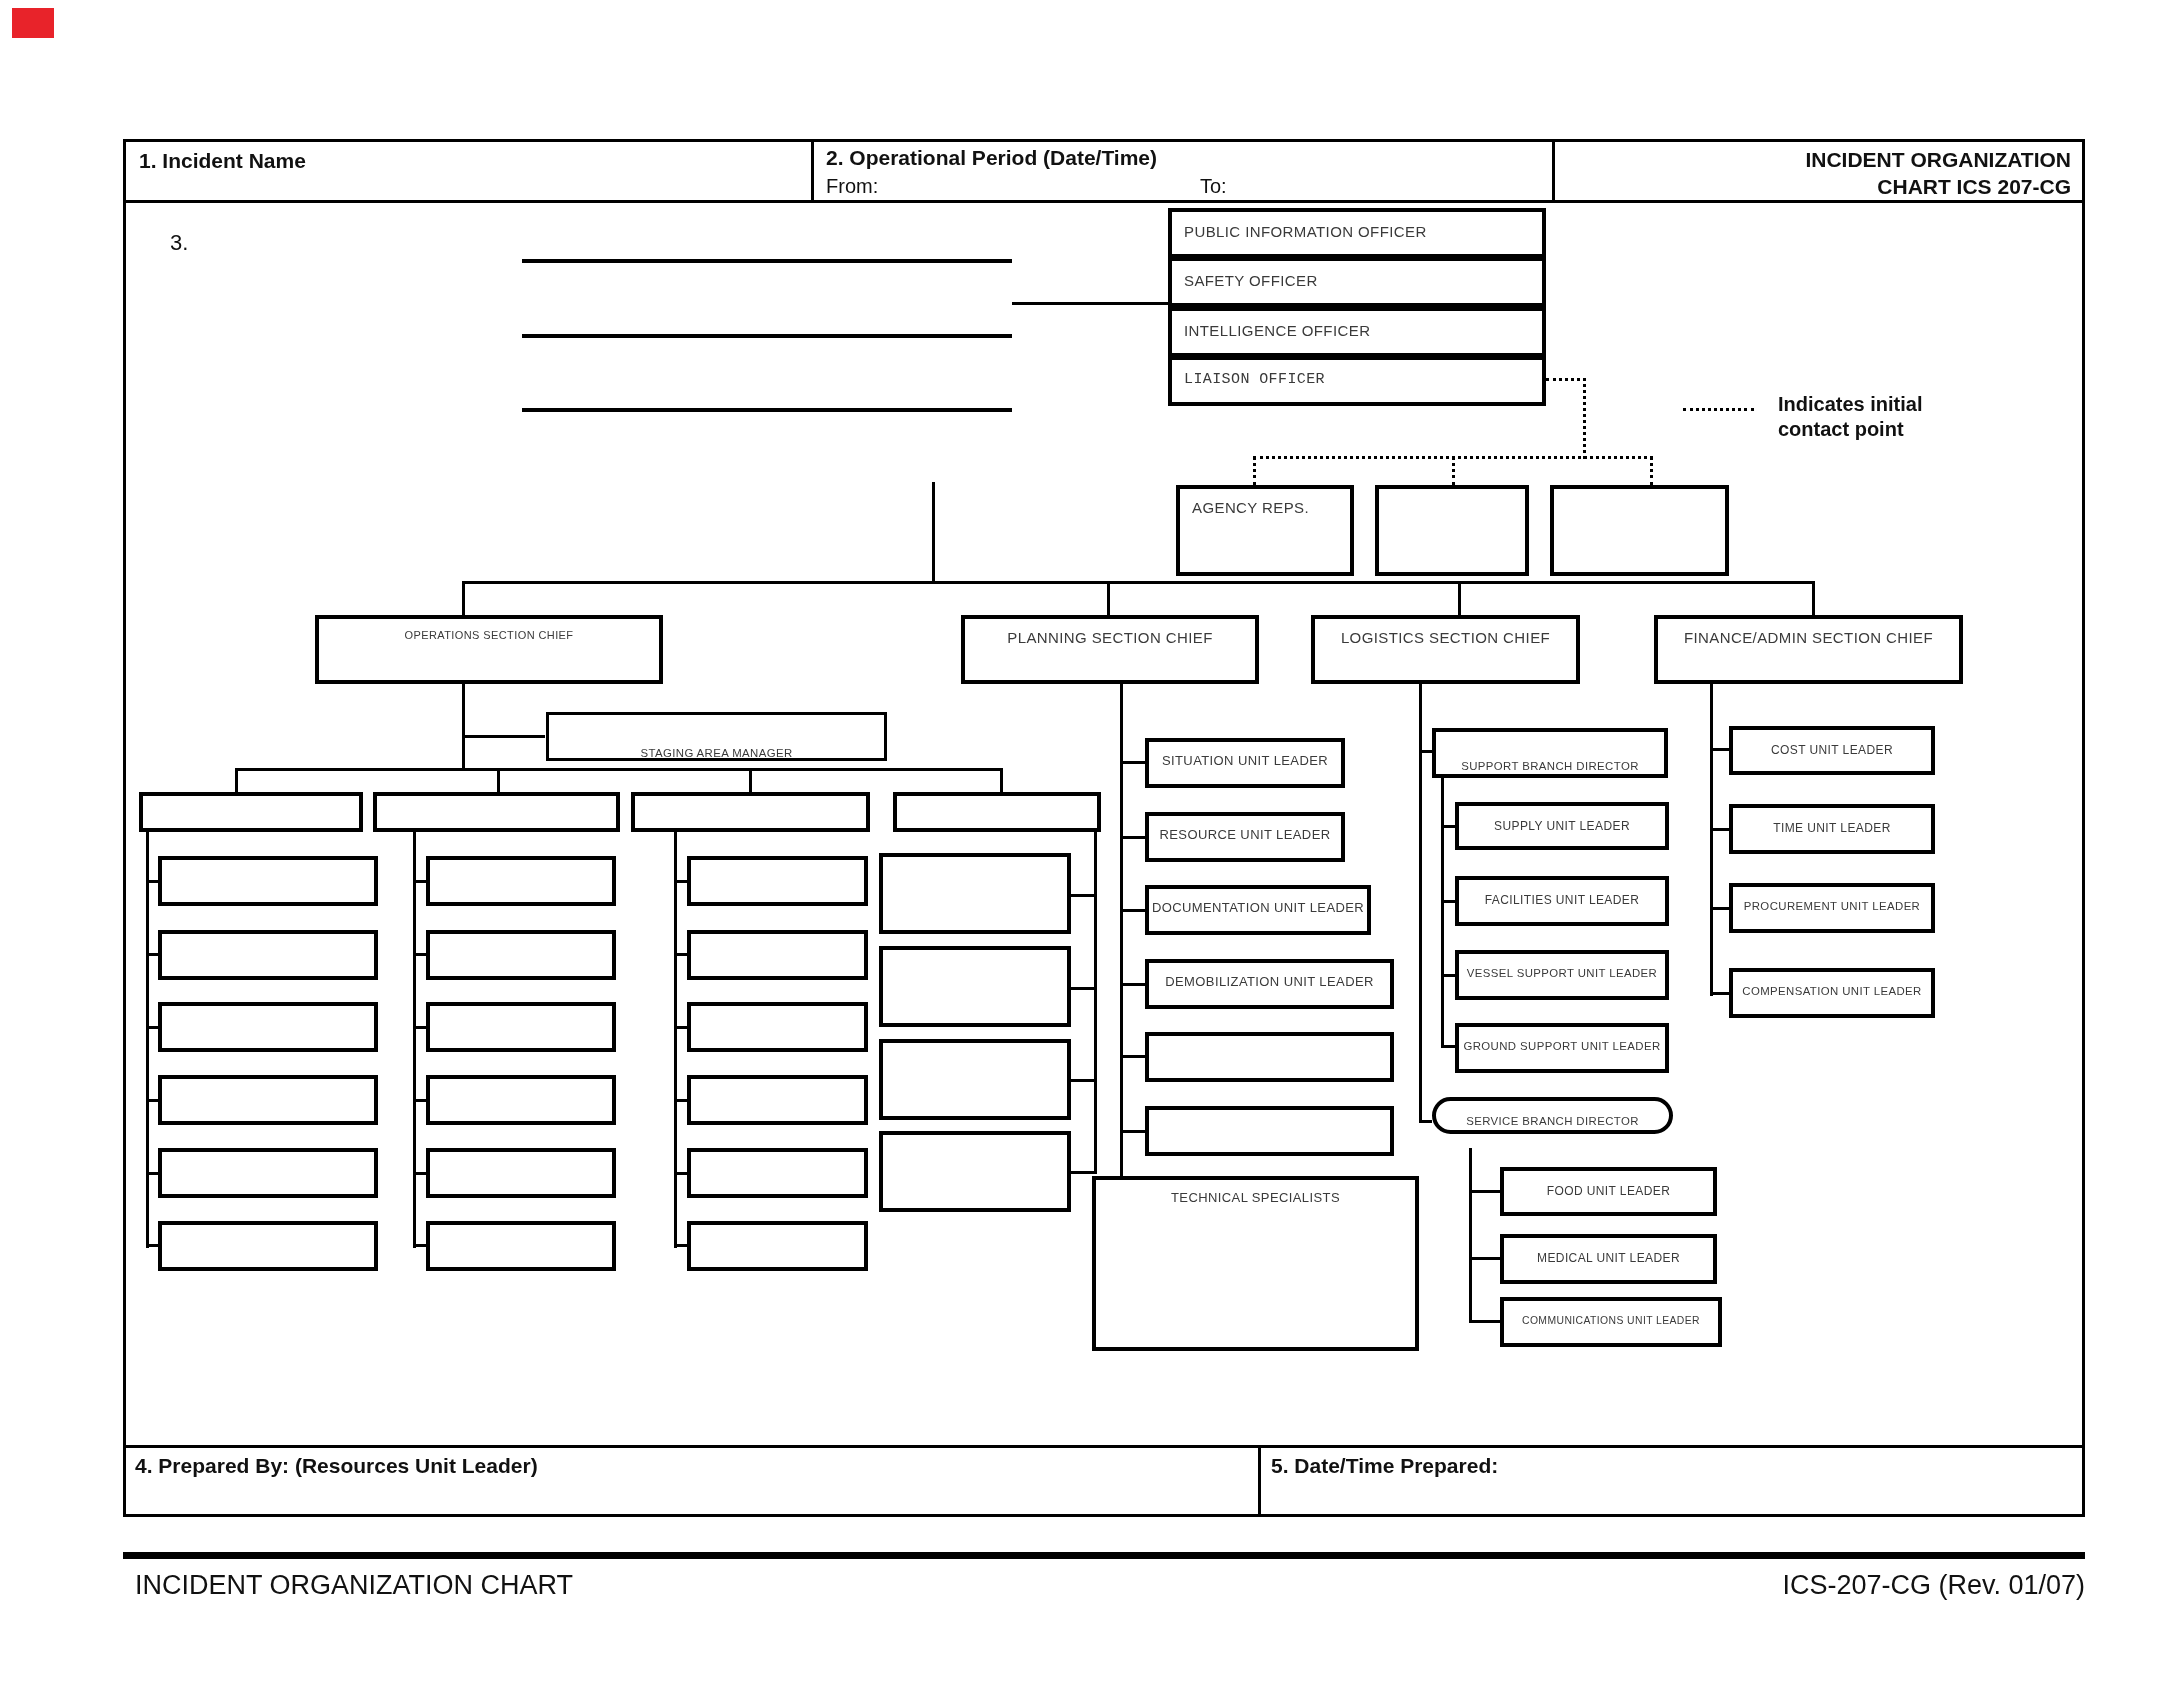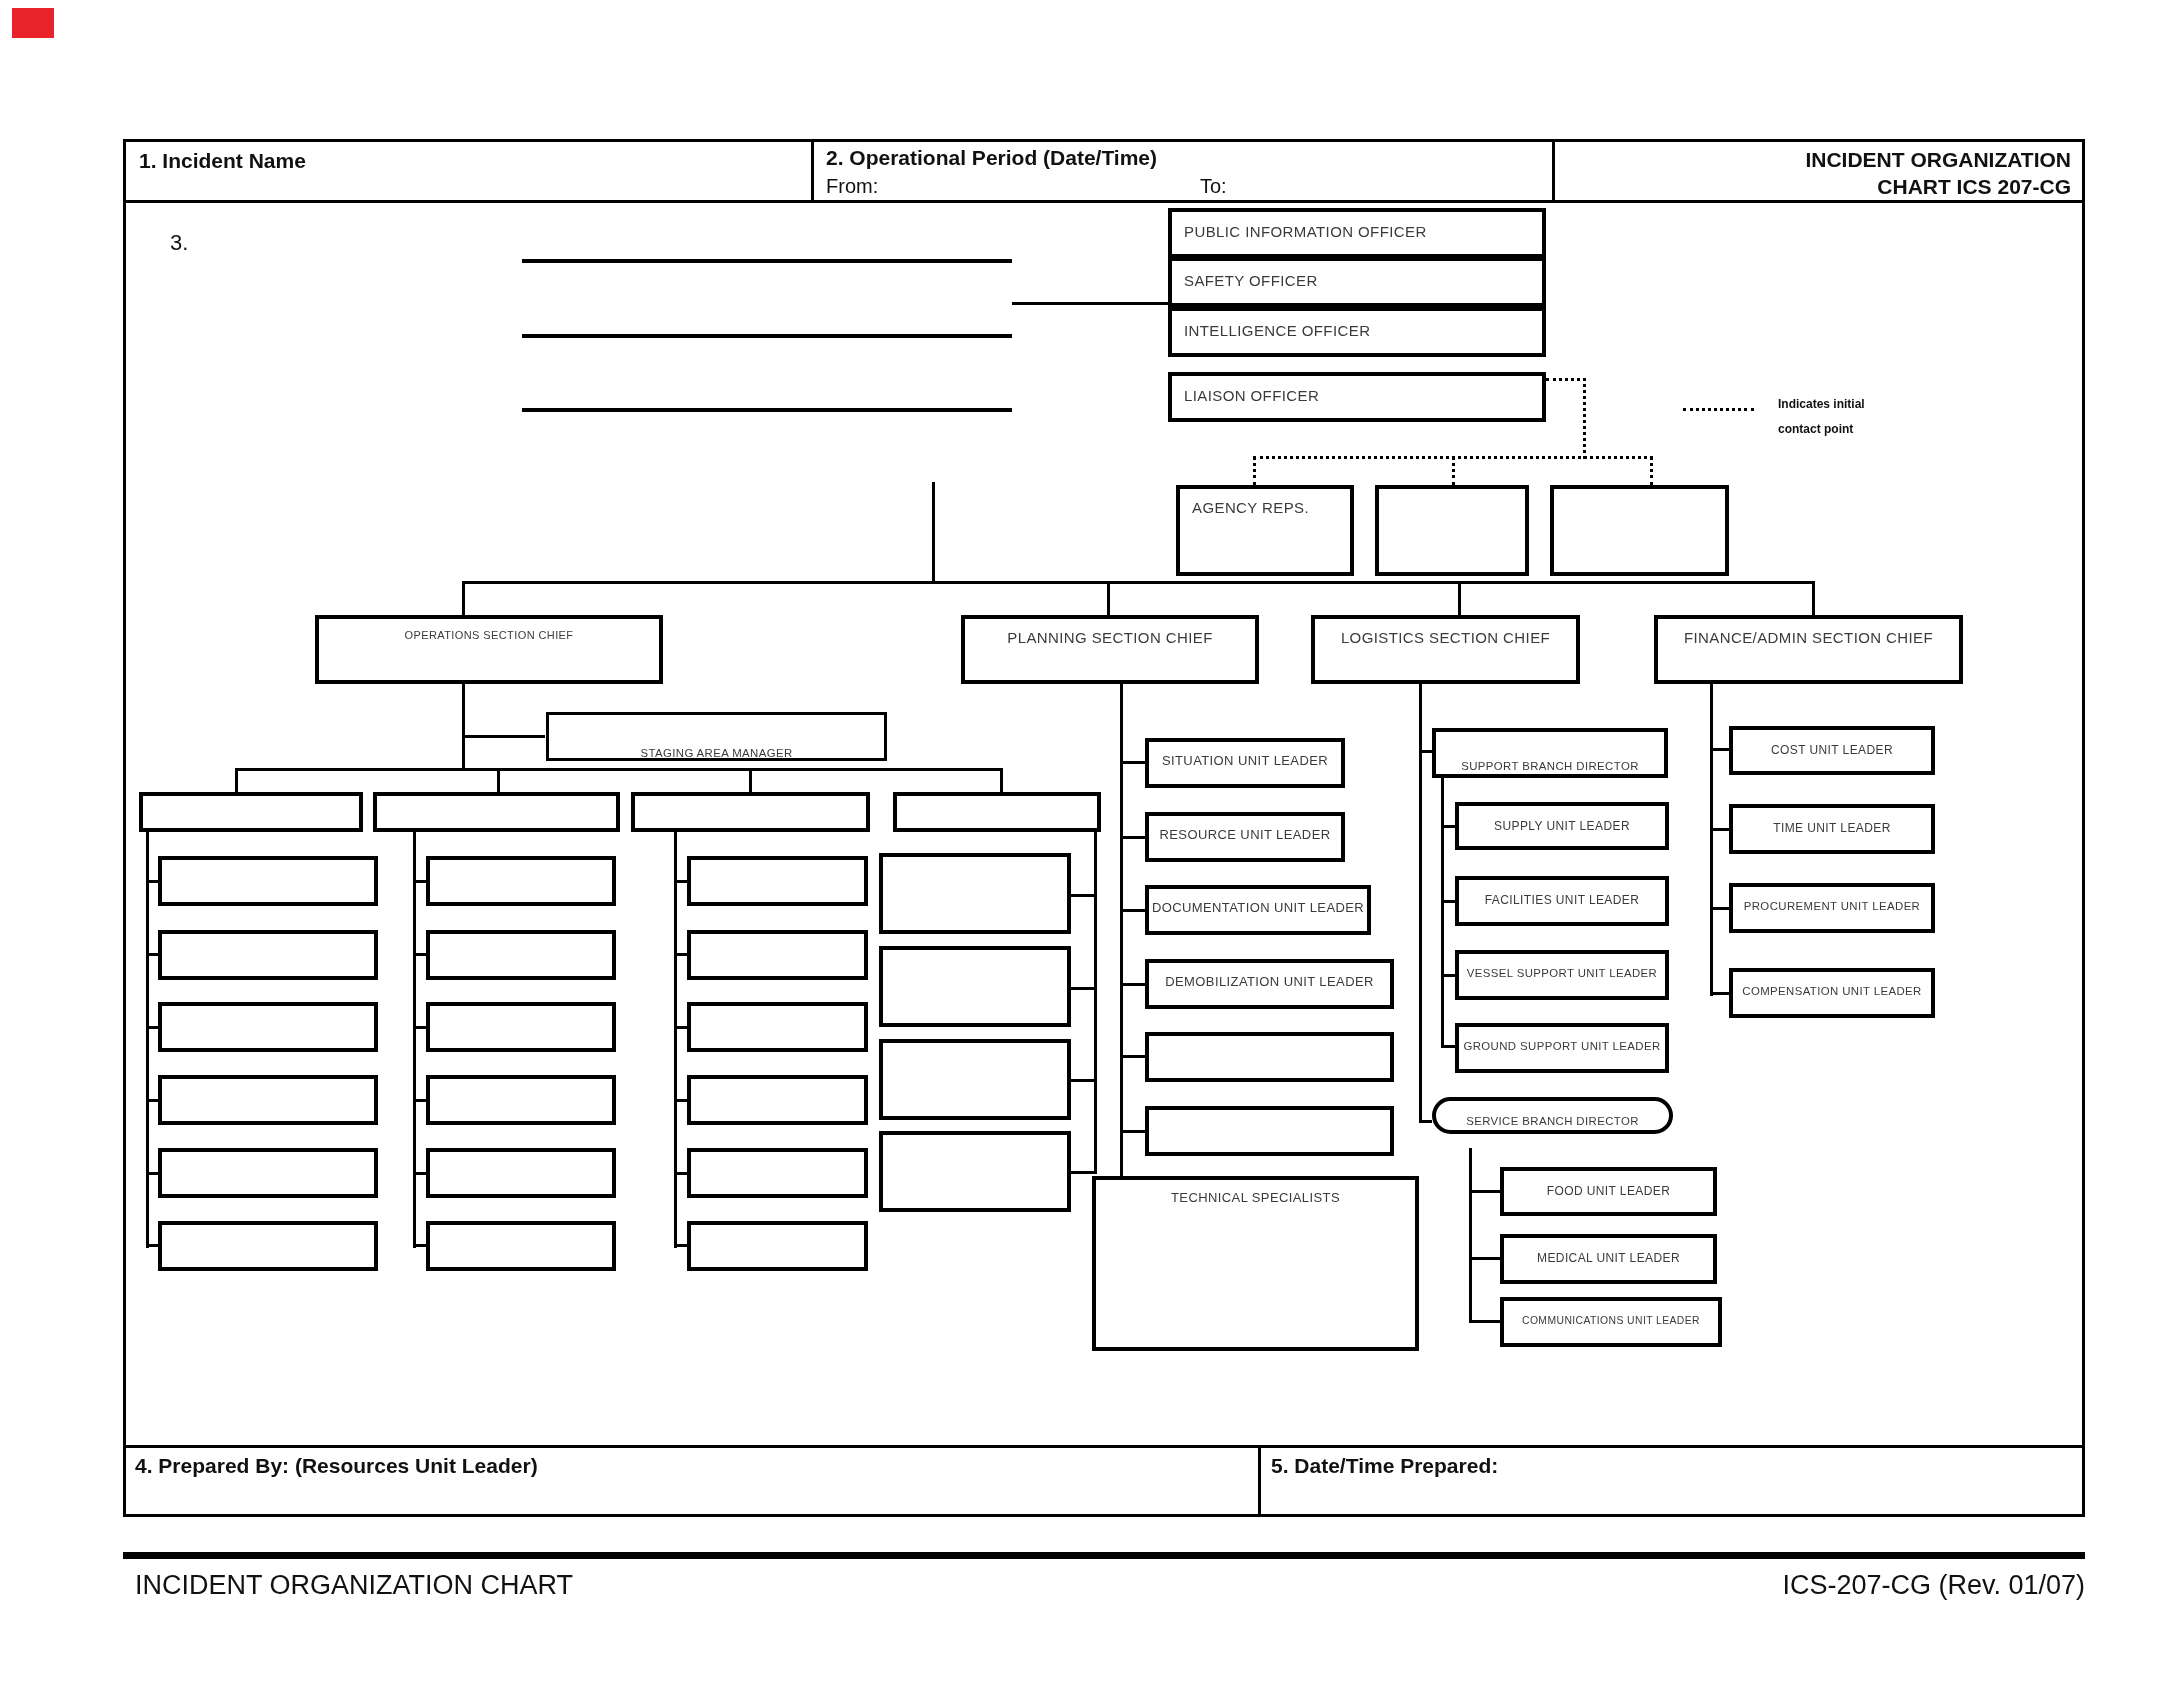--- a/index.html
+++ b/index.html
@@ -52,35 +52,35 @@
 
   <div class="box" style="left:1168px;top:208px;width:378px;height:50px;">
     <span class="lbl lbl-left" style="padding:11px 0 0 12px;font-size:15px;">PUBLIC INFORMATION OFFICER</span>
   </div>
   <div class="box" style="left:1168px;top:257px;width:378px;height:50px;">
     <span class="lbl lbl-left" style="padding:11px 0 0 12px;font-size:15px;">SAFETY OFFICER</span>
   </div>
   <div class="box" style="left:1168px;top:307px;width:378px;height:50px;">
     <span class="lbl lbl-left" style="padding:11px 0 0 12px;font-size:15px;">INTELLIGENCE OFFICER</span>
   </div>
-  <div class="box" style="left:1168px;top:372px;width:378px;height:50px;">
+  <div class="box" style="left:1168px;top:356px;width:378px;height:50px;font-family:Liberation Mono, monospace;">
     <span class="lbl lbl-left" style="padding:11px 0 0 12px;font-size:15px;">LIAISON OFFICER</span>
   </div>
 
   <div class="hline" style="left:1012px;top:302px;width:156px;height:3px;"></div>
 
   <div class="dot-h" style="left:1546px;top:378px;width:40px;"></div>
   <div class="dot-v" style="left:1583px;top:378px;height:81px;"></div>
   <div class="dot-h" style="left:1253px;top:456px;width:400px;"></div>
   <div class="dot-v" style="left:1253px;top:456px;height:30px;"></div>
   <div class="dot-v" style="left:1452px;top:456px;height:30px;"></div>
   <div class="dot-v" style="left:1650px;top:456px;height:30px;"></div>
 
   <div class="dot-h" style="left:1683px;top:408px;width:71px;"></div>
-  <div class="abs" style="left:1778px;top:392px;width:218px;font-weight:700;font-size:12px;line-height:25px;color:#111;">
+  <div class="abs" style="left:1778px;top:392px;width:218px;font-weight:700;font-size:20px;line-height:25px;color:#111;">
     <div>Indicates initial</div>
     <div>contact point</div>
   </div>
 
   <div class="box" style="left:1176px;top:485px;width:178px;height:91px;">
     <span class="lbl lbl-left" style="padding:10px 0 0 12px;font-size:15px;">AGENCY REPS.</span>
   </div>
   <div class="box" style="left:1375px;top:485px;width:154px;height:91px;"></div>
   <div class="box" style="left:1550px;top:485px;width:179px;height:91px;"></div>
 

